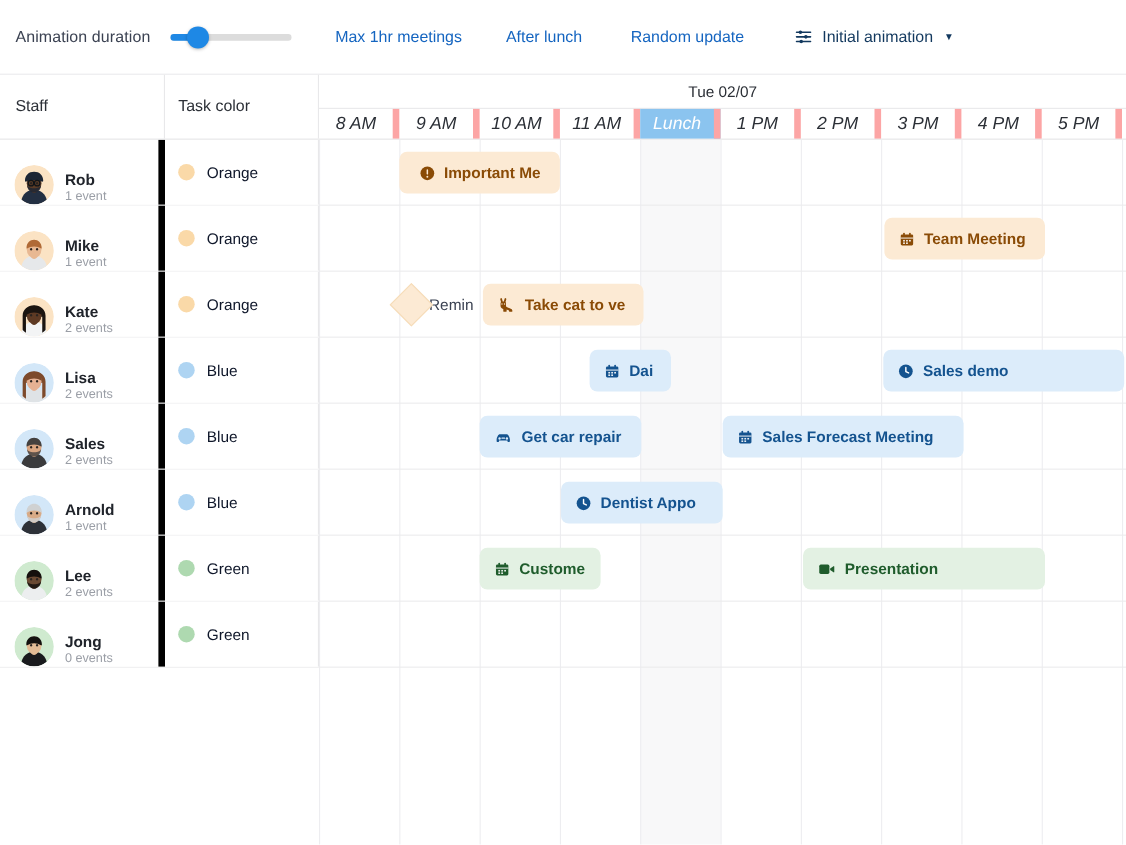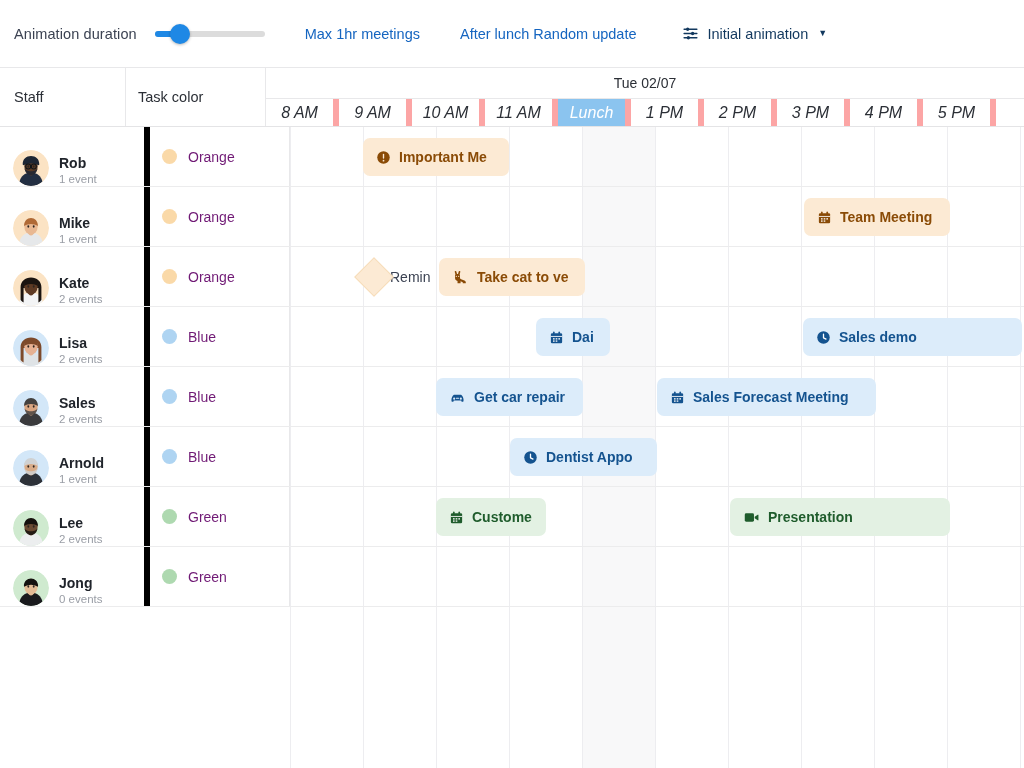--- a/index.html
+++ b/index.html
@@ -57,21 +57,21 @@
   }
   .tb-btn {
     font-size: 14.5px;
     color: #1565c0;
     cursor: pointer;
     white-space: nowrap;
     padding: 4px 2px;
   }
   .tb-gap-a { margin-left: 38px; }
   .tb-gap-b { margin-left: 36px; }
-  .tb-gap-c { }
+  .tb-gap-c { margin-left: 40px; }
   .tb-dd {
     margin-left: 44px;
     display: flex;
     align-items: center;
     gap: 8px;
     color: #12385e;
     font-size: 14.5px;
     cursor: pointer;
     white-space: nowrap;
   }
@@ -99,21 +99,21 @@
   }
   .col-staff-head, .col-color-head {
     display: flex;
     align-items: center;
     font-size: 14.5px;
     color: #2b2f36;
     padding-left: 14px;
     border-right: 1px solid #e8e8ea;
     flex: none;
   }
-  .col-staff-head { width: 126px; }
+  .col-staff-head { width: 150px; }
   .col-color-head { width: 140px; padding-left: 12px; }
   .time-head {
     flex: 1;
     display: flex;
     flex-direction: column;
   }
   .date-row {
     height: 30px;
     display: flex;
     align-items: center;
@@ -216,21 +216,21 @@
     color: #9a9ea6;
     margin-top: 2px;
   }
   .swatch {
     width: 15px; height: 15px;
     border-radius: 50%;
     flex: none;
   }
   .swatch-label {
     font-size: 14px;
-    color: #701a75;
+    color: #0f172a;
   }
 
   
   .lane {
     position: absolute;
     left: 290px;
     top: 0;
     right: 0;
     height: 60px;
     z-index: 3;
@@ -371,21 +371,21 @@
             <div class="who">
               <span class="nm">Rob</span>
               <span class="ev">1 event</span>
             </div>
           </div>
           <div class="cell-color">
             <span class="swatch" style="background:#fad9a8"></span>
             <span class="swatch-label">Orange</span>
           </div>
           <div class="lane">
-            <div class="event ev-orange" style="left: 73px; width: 146px;">
+            <div class="event ev-orange" style="left: 73px; width: 146px; justify-content: center;">
               <span class="ico">
                 <svg width="15" height="15" viewBox="0 0 24 24">
                   <circle cx="12" cy="12" r="10" fill="#8a4b06"></circle>
                   <rect x="10.9" y="6" width="2.2" height="8" rx="1.1" fill="#fcead4"></rect>
                   <circle cx="12" cy="17" r="1.4" fill="#fcead4"></circle>
                 </svg>
               </span>
               <span class="txt">Important Me</span>
             </div>
           </div>

